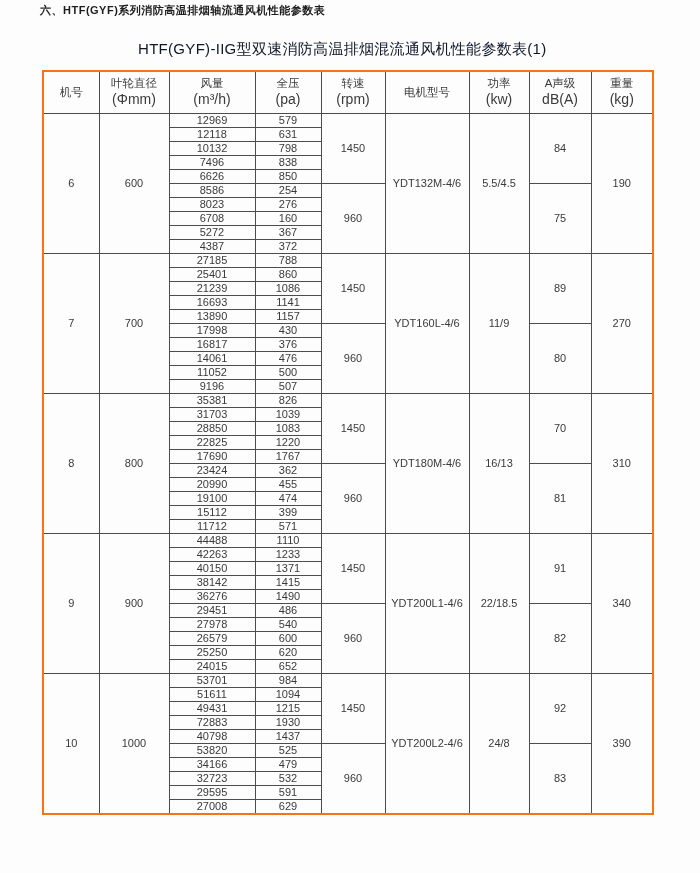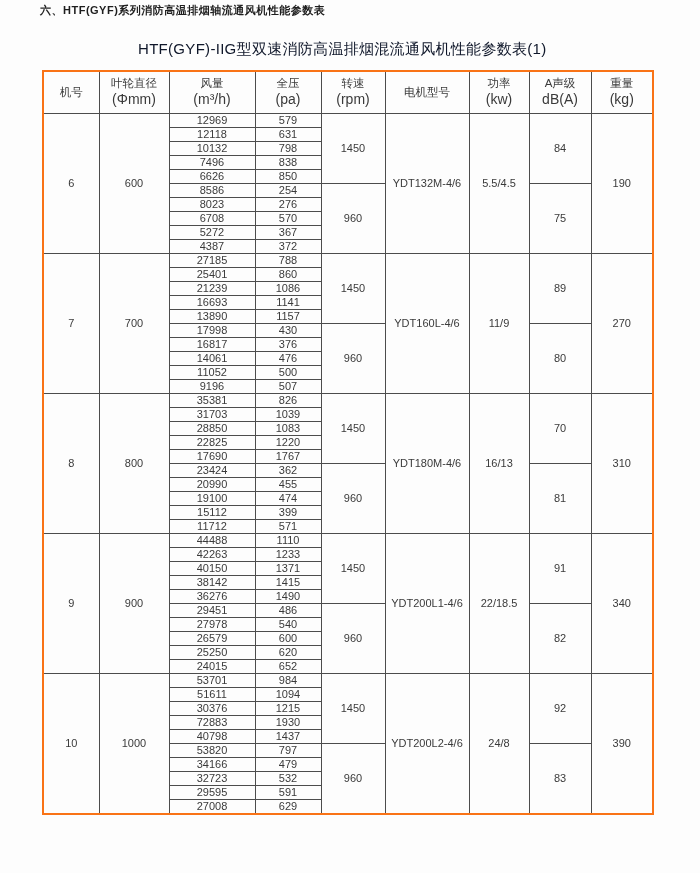--- a/index.html
+++ b/index.html
@@ -153,21 +153,21 @@
           <td>254</td>
           <td rowspan="5">960</td>
           <td rowspan="5">75</td>
         </tr>
         <tr>
           <td>8023</td>
           <td>276</td>
         </tr>
         <tr>
           <td>6708</td>
-          <td>570</td>
+          <td>160</td>
         </tr>
         <tr>
           <td>5272</td>
           <td>367</td>
         </tr>
         <tr>
           <td>4387</td>
           <td>372</td>
         </tr>
         <tr>
@@ -326,34 +326,34 @@
           <td rowspan="10">YDT200L2-4/6</td>
           <td rowspan="10">24/8</td>
           <td rowspan="5">92</td>
           <td rowspan="10">390</td>
         </tr>
         <tr>
           <td>51611</td>
           <td>1094</td>
         </tr>
         <tr>
-          <td>30376</td>
+          <td>49431</td>
           <td>1215</td>
         </tr>
         <tr>
           <td>72883</td>
           <td>1930</td>
         </tr>
         <tr>
           <td>40798</td>
           <td>1437</td>
         </tr>
         <tr>
           <td>53820</td>
-          <td>797</td>
+          <td>525</td>
           <td rowspan="5">960</td>
           <td rowspan="5">83</td>
         </tr>
         <tr>
           <td>34166</td>
           <td>479</td>
         </tr>
         <tr>
           <td>32723</td>
           <td>532</td>

